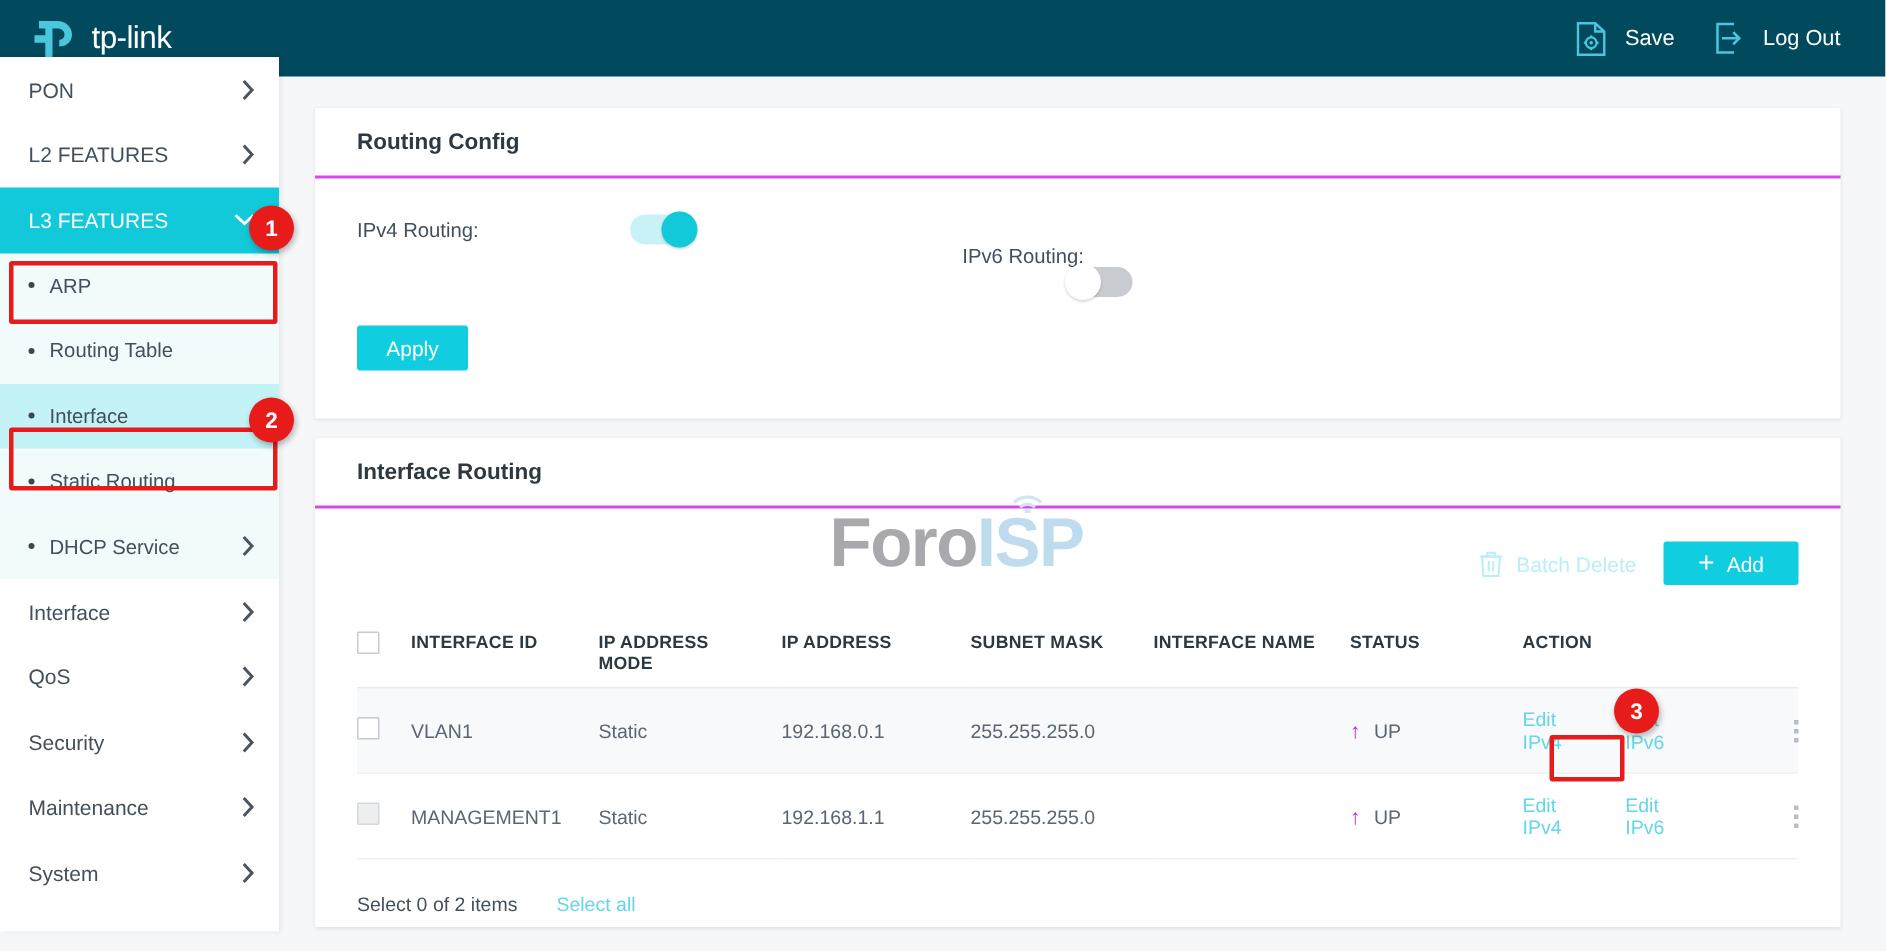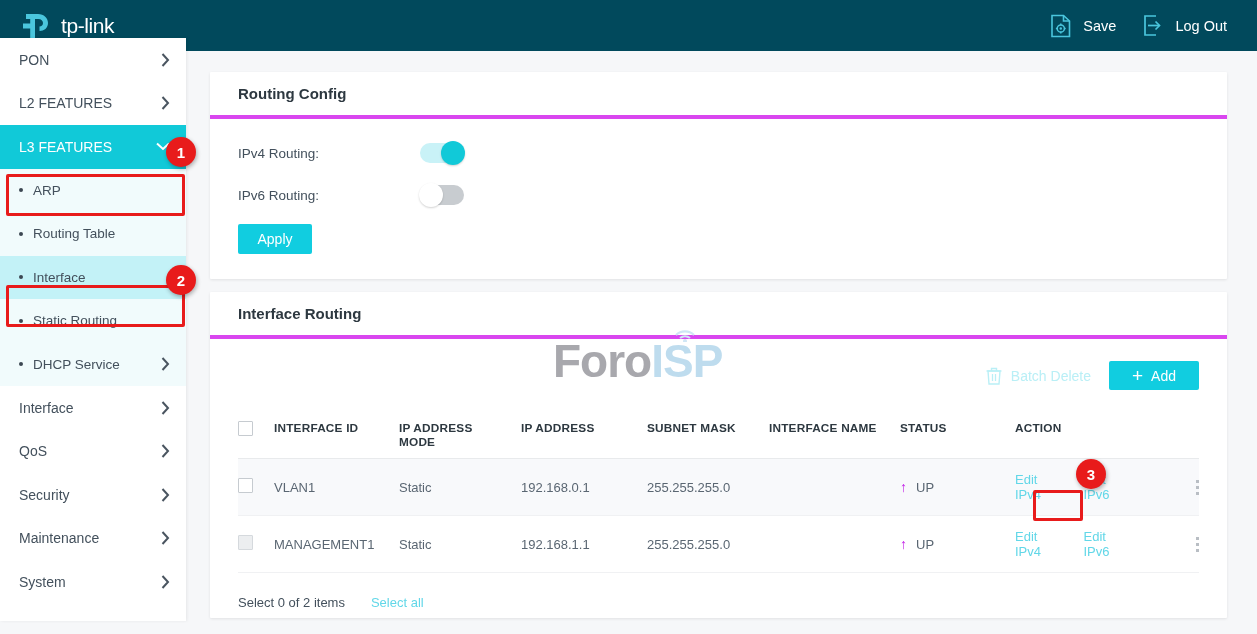--- a/index.html
+++ b/index.html
@@ -66,21 +66,21 @@
     background: #ffffff;
     box-shadow: 0 1px 3px rgba(0,0,0,0.09);
     border-radius: 1px;
   }
   #card-routing { left: 24px; top: 21px; width: 1017px; height: 207px; }
   #card-interface { left: 24px; top: 241px; width: 1017px; height: 326px; }
 
   .card-head {
     height: 47px; display: flex; align-items: center;
     padding-left: 28px;
-    border-bottom: 4px solid #d946ef;
+    border-bottom: 2px solid #d946ef;
     font-size: 15px; font-weight: bold; color: #2d3840;
   }
 
   .form-row { display: flex; align-items: center; padding-left: 28px; }
   .form-label { width: 182px; font-size: 13.5px; color: #43505c; }
 
   .toggle { width: 44px; height: 20px; border-radius: 12px; position: relative; cursor: pointer; }
   .toggle.on { background: #c9f2f7; }
   .toggle.off { background: #c8ccd0; }
   .toggle .knob {
@@ -323,21 +323,21 @@
     <div class="card" id="card-routing">
       <div class="card-head">Routing Config</div>
 
       <div class="form-row" style="margin-top:24px;">
         <span class="form-label">IPv4 Routing:</span>
         <span class="toggle on">
           <span class="knob"></span>
         </span>
       </div>
 
-      <div class="form-row" style="margin-top:22px;">
+      <div class="form-row" style="flex-direction:column;">
         <span class="form-label">IPv6 Routing:</span>
         <span class="toggle off">
           <span class="knob"></span>
         </span>
       </div>
 
       <button class="btn-apply" style="margin-top:19px;text-align:center;">Apply</button>
     </div>
 
     <div class="card" id="card-interface">

